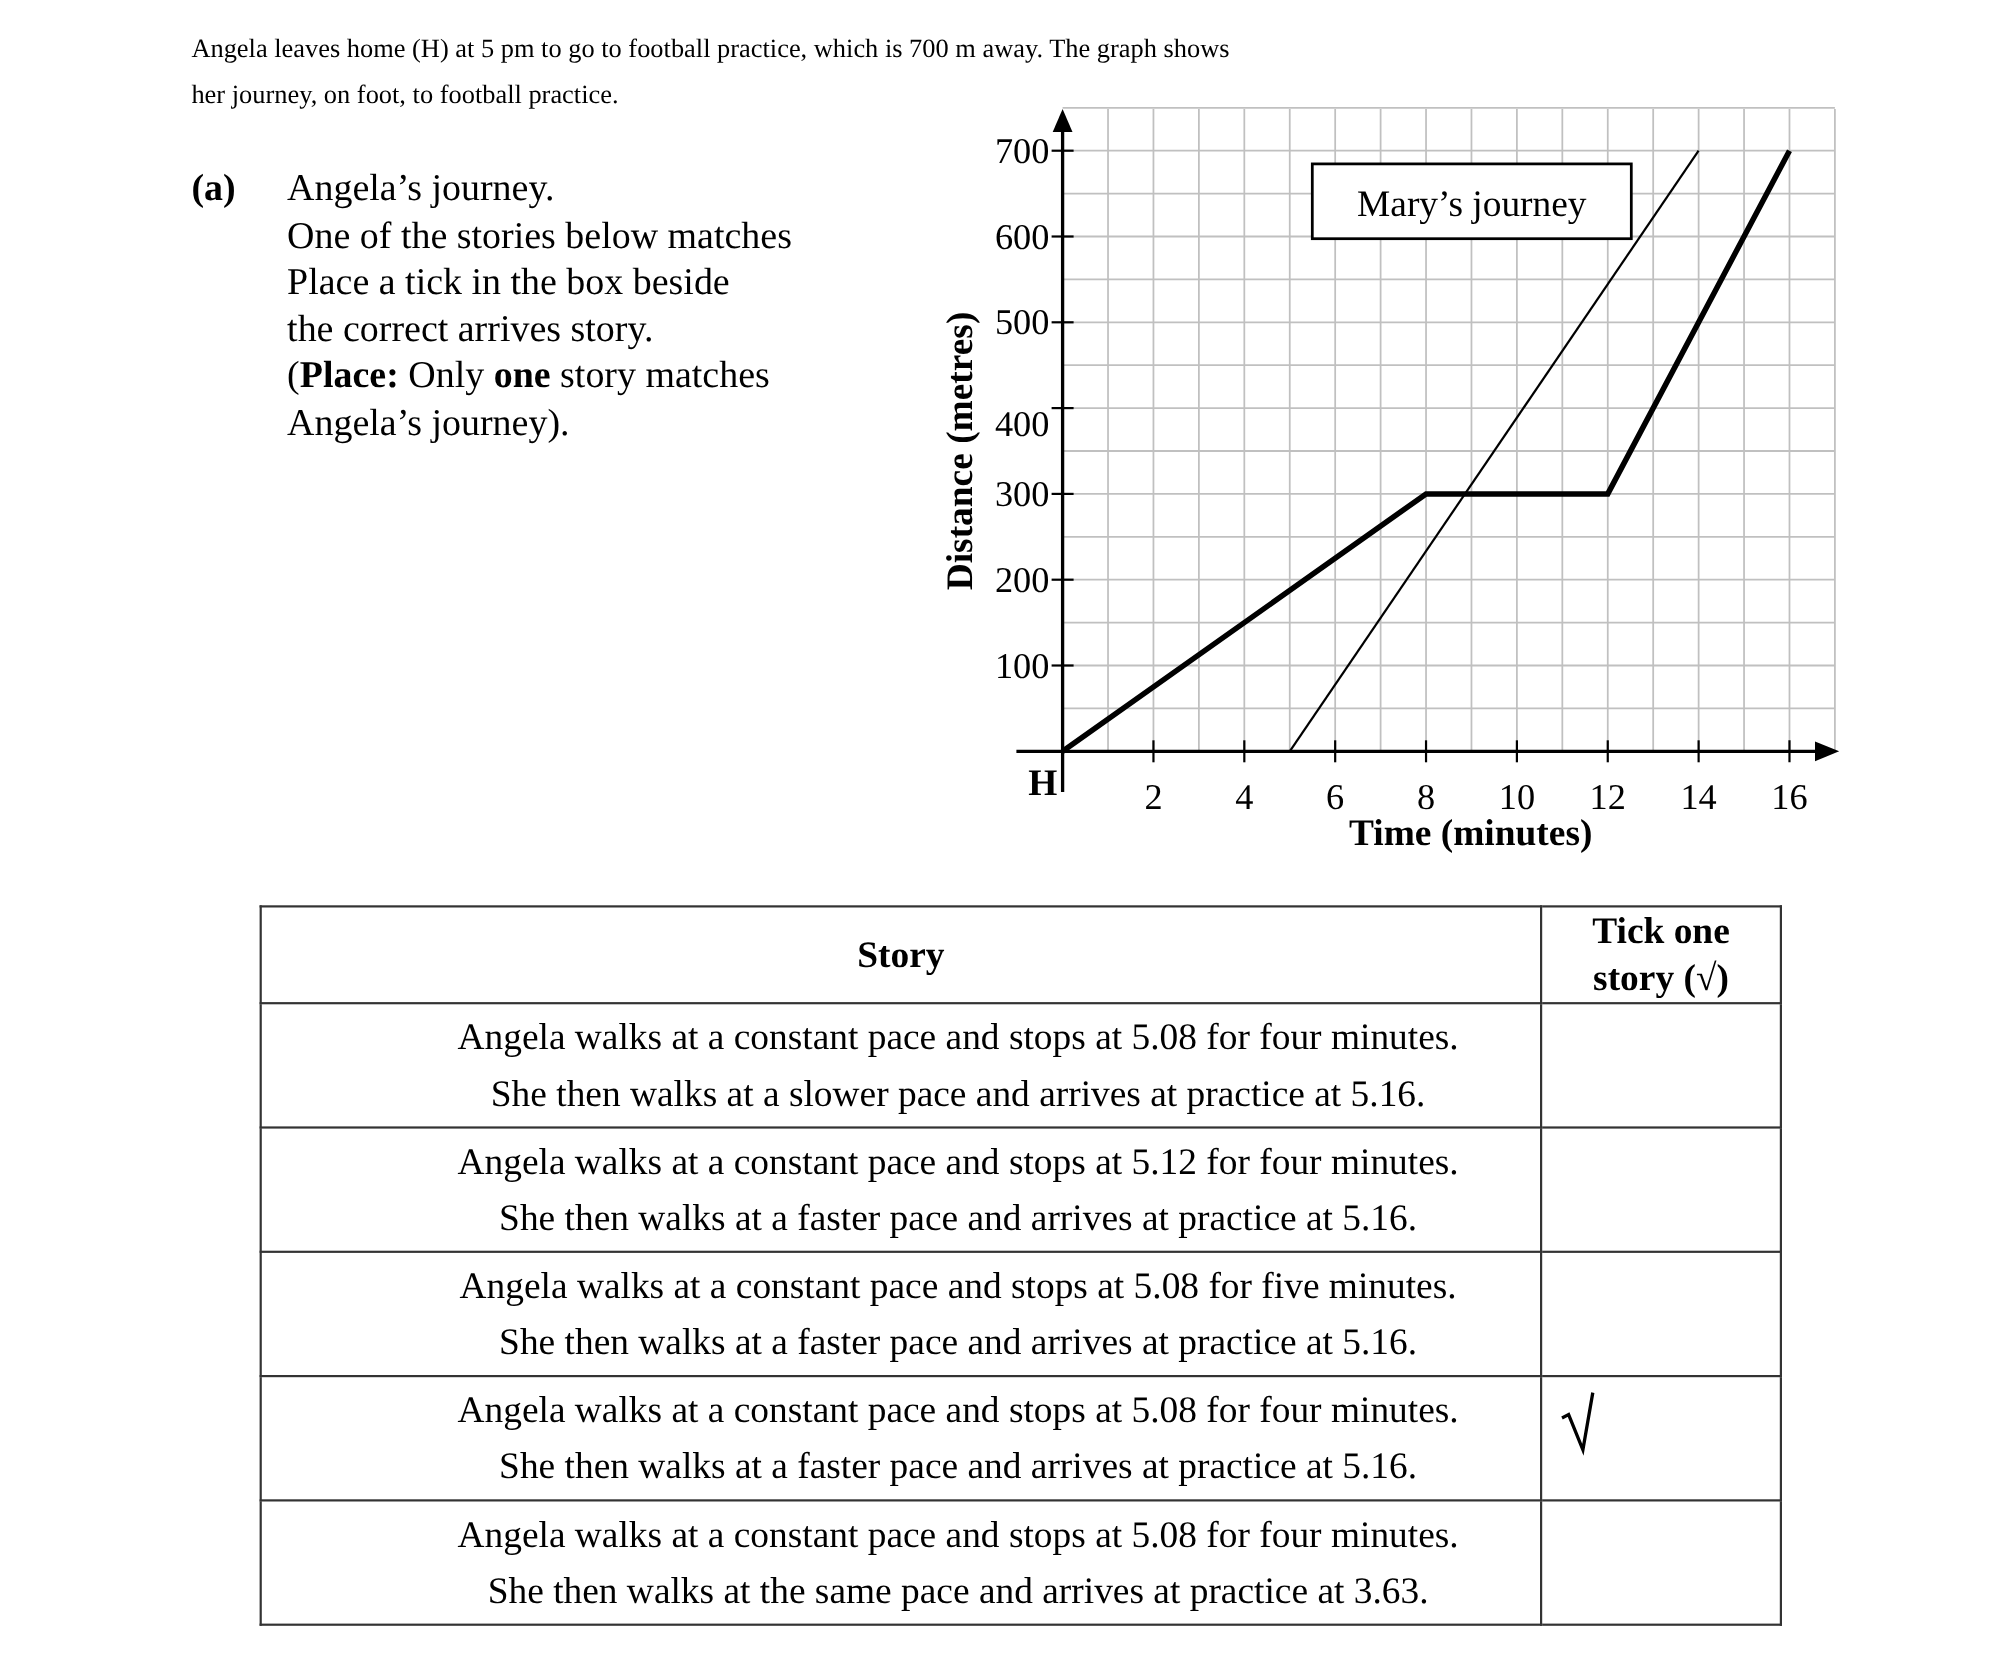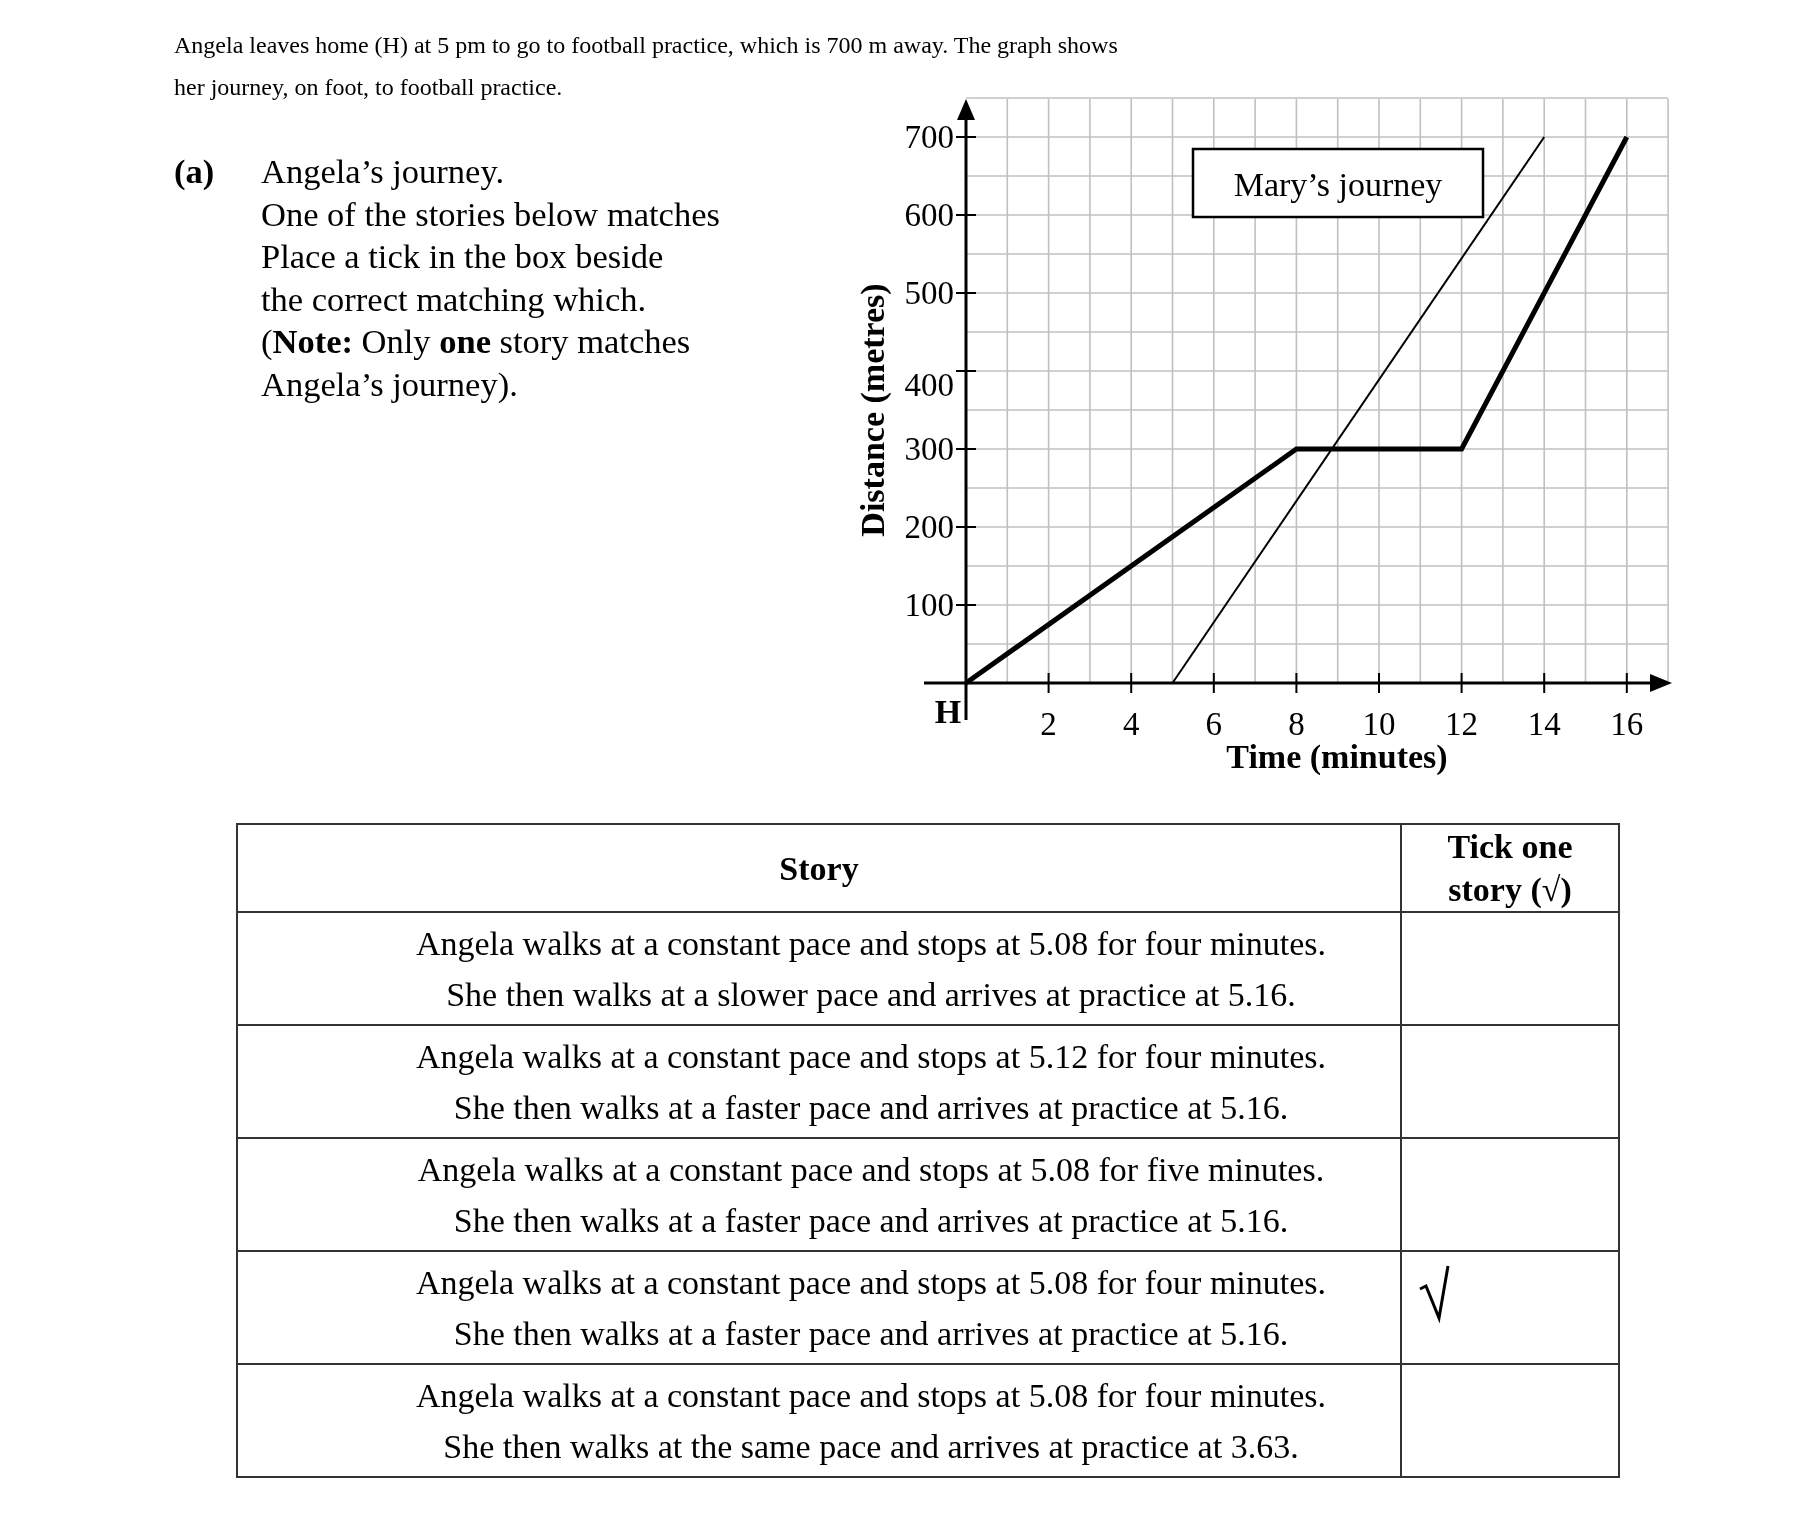--- a/index.html
+++ b/index.html
@@ -40,22 +40,22 @@
 <div class="abs intro">
   <div>Angela leaves home (H) at 5 pm to go to football practice, which is 700 m away.  The graph shows</div>
   <div>her journey, on foot, to football practice.</div>
 </div>
 
 <div class="abs part-label">(a)</div>
 <div class="abs part-text">
   <div>Angela’s journey.</div>
   <div>One of the stories below matches</div>
   <div>Place a tick in the box beside</div>
-  <div>the correct matching which.</div>
-  <div><span>(</span><b>Note:</b><span> Only </span><b>one</b><span> story matches</span></div>
+  <div>the correct arrives story.</div>
+  <div><span>(</span><b>Place:</b><span> Only </span><b>one</b><span> story matches</span></div>
   <div>Angela’s journey).</div>
 </div>
 
 <svg class="abs chart-svg" width="1818" height="820" xmlns="http://www.w3.org/2000/svg">
   <g id="grid">
       <line x1="1007.3" y1="99" x2="1007.3" y2="683" stroke="#c0c0c0" stroke-width="1.6"></line>
       <line x1="1048.6" y1="99" x2="1048.6" y2="683" stroke="#c0c0c0" stroke-width="1.6"></line>
       <line x1="1089.9" y1="99" x2="1089.9" y2="683" stroke="#c0c0c0" stroke-width="1.6"></line>
       <line x1="1131.2" y1="99" x2="1131.2" y2="683" stroke="#c0c0c0" stroke-width="1.6"></line>
       <line x1="1172.5" y1="99" x2="1172.5" y2="683" stroke="#c0c0c0" stroke-width="1.6"></line>

